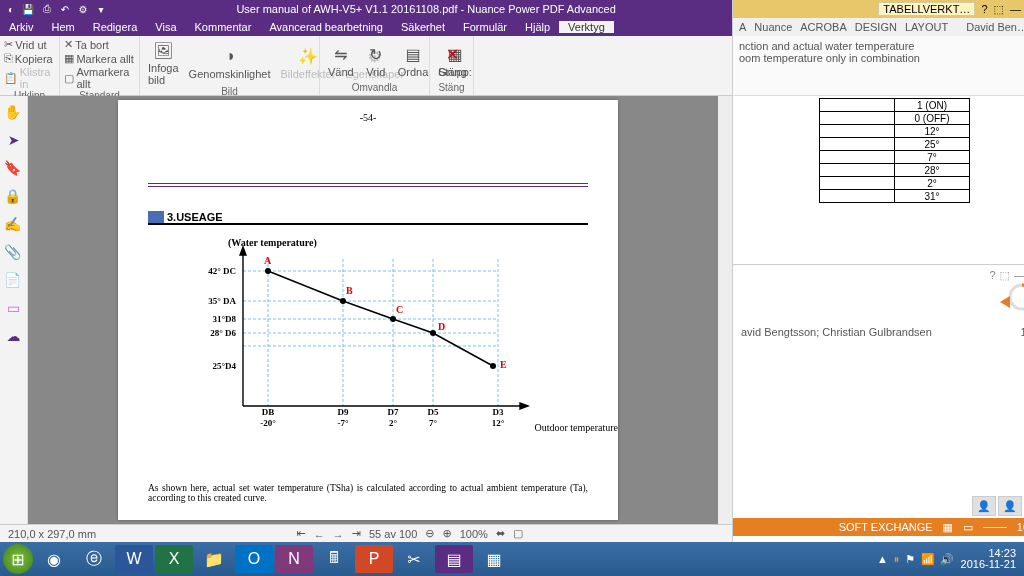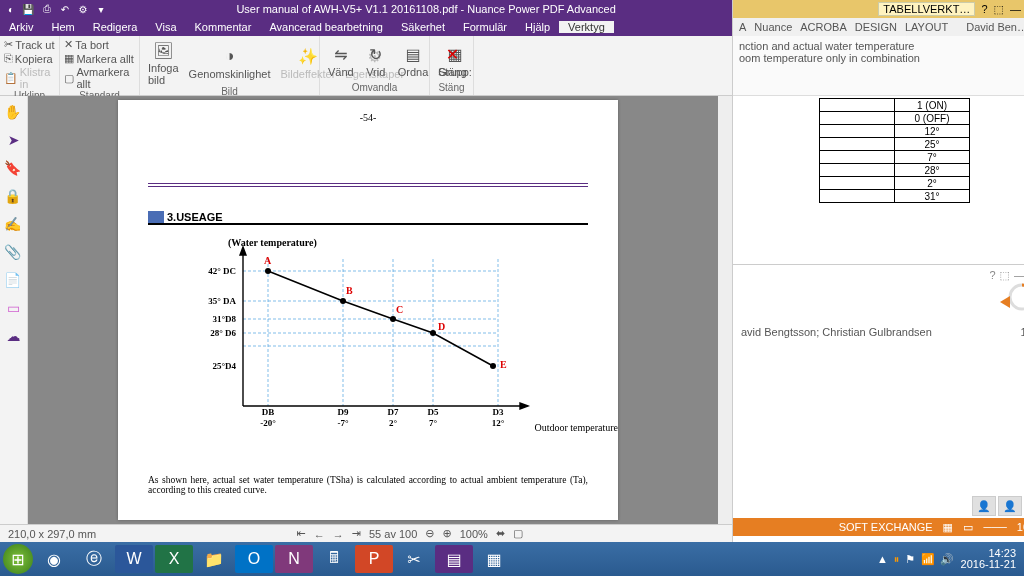--- a/index.html
+++ b/index.html
@@ -57,21 +57,21 @@
 .rp-avatars span{width:24px;height:20px;background:#e0e0e0;border:1px solid #ccc;display:inline-flex;align-items:center;justify-content:center;color:#bbb}
 .rp-status{position:absolute;bottom:40px;left:0;width:100%;height:18px;background:#e67e22;color:#fff;display:flex;align-items:center;justify-content:flex-end;padding:0 8px;gap:10px;font-size:10px}
 .taskbar{position:absolute;left:0;bottom:0;width:1024px;height:34px;background:linear-gradient(#3a6ea5,#2a5a8f);display:flex;align-items:center;padding:0 2px}
 .taskbar .tb{width:38px;height:28px;margin:0 1px;border-radius:2px;display:flex;align-items:center;justify-content:center;font-size:16px;color:#fff}
 .taskbar .tray{margin-left:auto;display:flex;align-items:center;gap:6px;color:#fff;font-size:10px;padding-right:6px}
 .taskbar .clock{text-align:right;line-height:11px}
 .scrollbar-v{position:absolute;right:0;top:0;width:14px;height:100%;background:#eee}
 .sidepanel{position:absolute;left:732px;top:96px;width:46px;height:428px;background:#f3f3f3;border-left:1px solid #ccc;font-size:9px;color:#555;padding:2px}
 .sidepanel .hdr{display:flex;justify-content:space-between}
 .sidepanel input{width:30px;font-size:9px;border:1px solid #999;margin:2px 0}
-.desc{font-family:"Times New Roman";font-size:9.5px;margin-top:24px;text-align:justify}
+.desc{font-family:"Times New Roman";font-size:9.5px;margin-top:32px;text-align:justify}
 </style>
 </head>
 <body>
 
 <div class="titlebar">
   <div class="qat">
     <span>◐</span>
     <span>💾</span>
     <span>⎙</span>
     <span>↶</span>
@@ -102,21 +102,21 @@
   <div class="search">
       <span>Hitta verktyg</span>
       <span class="mag">🔍</span>
     </div>
 </div>
 
 <div class="ribbon">
   <div class="group" style="width:60px">
     <div class="items">
         <div class="sm">
-      <span>✂ <span>Track ut</span></span>
+      <span>✂ <span>Vrid ut</span></span>
       <span>⎘ <span>Kopiera</span></span>
       <span class="dim">📋 <span>Klistra in</span></span>
     </div>
       </div>
     <div class="label">Urklipp</div>
   </div>
   <div class="group" style="width:80px">
     <div class="items">
         <div class="sm">
       <span>✕ <span>Ta bort</span></span>

